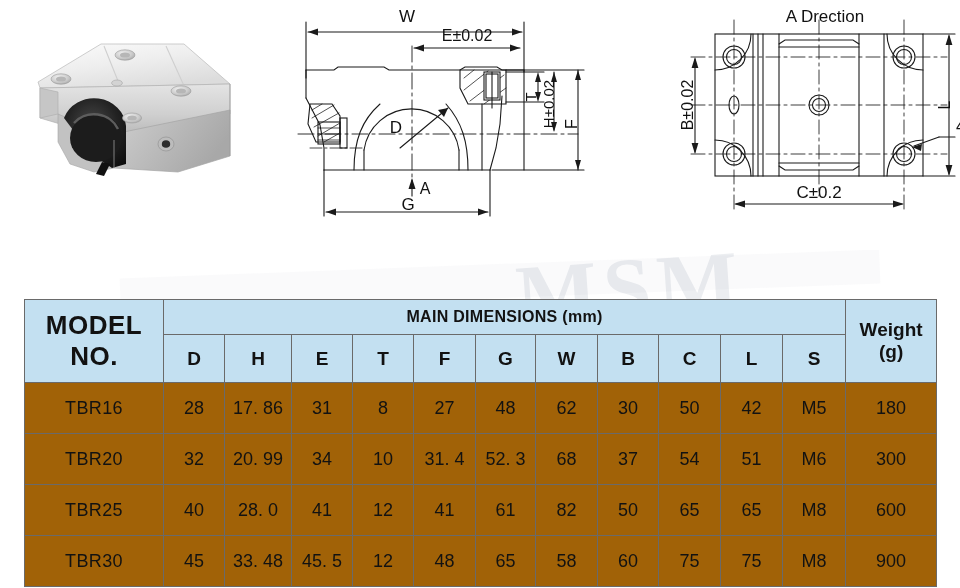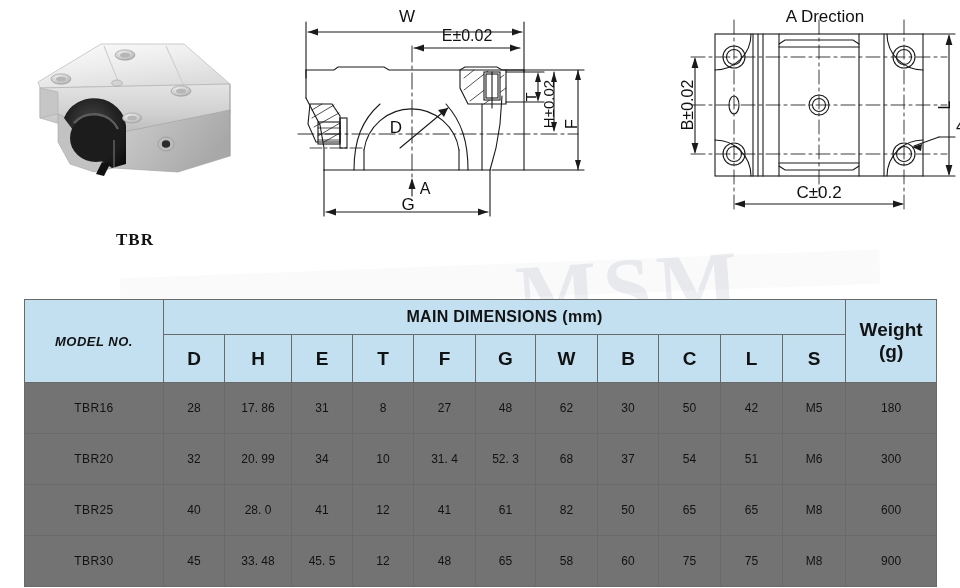--- a/index.html
+++ b/index.html
@@ -125,43 +125,42 @@
     text-align: center;
     vertical-align: middle;
     font-family: "Liberation Sans", sans-serif;
     color: #121212;
     padding: 0;
   }
   table.spec thead th {
     background: #c3e0f1;
   }
   th.model-head {
-    font-size: 13px;
+    font-size: 26px;
     letter-spacing: 0.5px;
     height: 81px;
-    font-style: italic;
   }
   th.main-dims-head {
     font-size: 16px;
     height: 34px;
     letter-spacing: 0.3px;
   }
   th.weight-head {
     font-size: 19px;
     line-height: 1.15;
     height: 81px;
   }
   th.dim-letter {
     font-size: 19px;
     height: 47px;
   }
   table.spec tbody td {
-    background: #737373;
+    background: #a16207;
     height: 50px;
-    font-size: 12px;
+    font-size: 18px;
   }
   td.model-cell {
     font-size: 19px;
     letter-spacing: 0.4px;
   }
   td.val-left {
     text-align: left;
     padding-left: 9px;
   }
 </style>
@@ -227,21 +226,20 @@
       <ellipse cx="114" cy="96" rx="4.8" ry="2.5" fill="#b6b6b6"></ellipse>
 
       <ellipse cx="99" cy="61" rx="5.4" ry="3" fill="#d3d3d3" stroke="#a4a4a4" stroke-width="0.6"></ellipse>
 
       <ellipse cx="148" cy="122" rx="8" ry="7" fill="#bcbcbc" stroke="#949494" stroke-width="0.7"></ellipse>
       <ellipse cx="148" cy="122" rx="4.2" ry="3.8" fill="#2c2c2c"></ellipse>
 
       <line x1="96" y1="118" x2="96" y2="146" stroke="#9c9c9c" stroke-width="0.8"></line>
       <line x1="212" y1="62" x2="212" y2="134" stroke="#9c9c9c" stroke-width="0.8"></line>
     </svg>
-    <div id="product-caption">TBR</div>
   </div>
 
   <div id="front-view-panel">
     <svg class="drawing-svg" width="318" height="228" viewBox="0 0 318 228">
       <g fill="none" stroke="#1a1a1a" stroke-width="1.1" stroke-linecap="round">
 
         <line x1="14" y1="22" x2="14" y2="78"></line>
         <line x1="232" y1="22" x2="232" y2="72"></line>
         <line x1="16" y1="32" x2="230" y2="32"></line>
         <polygon points="16,32 26,28.6 26,35.4" fill="#1a1a1a" stroke="none"></polygon>

